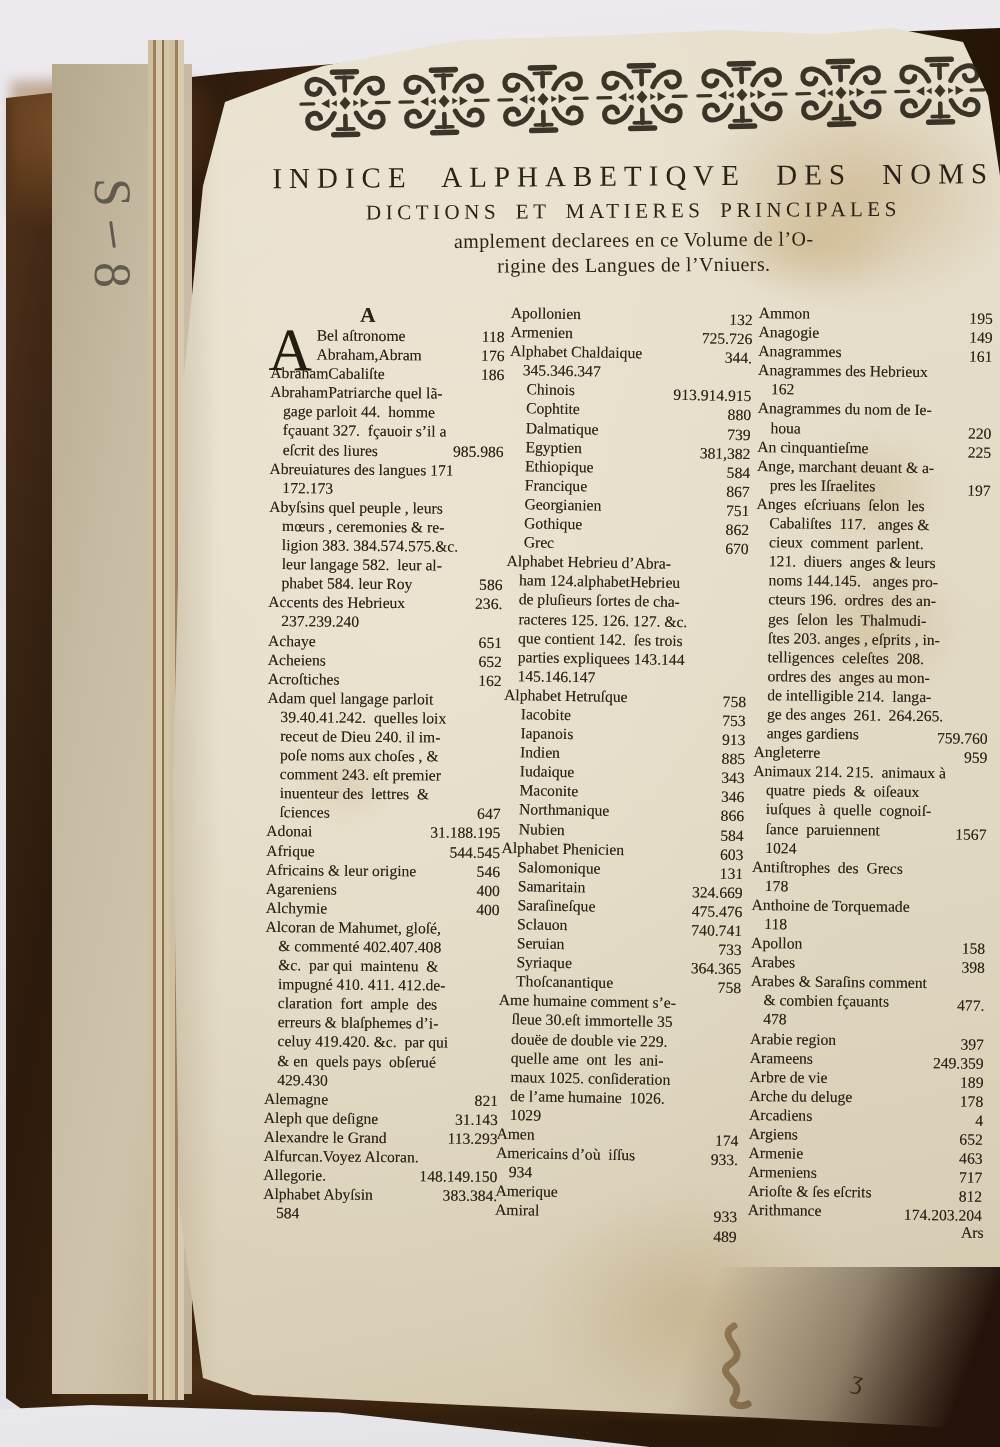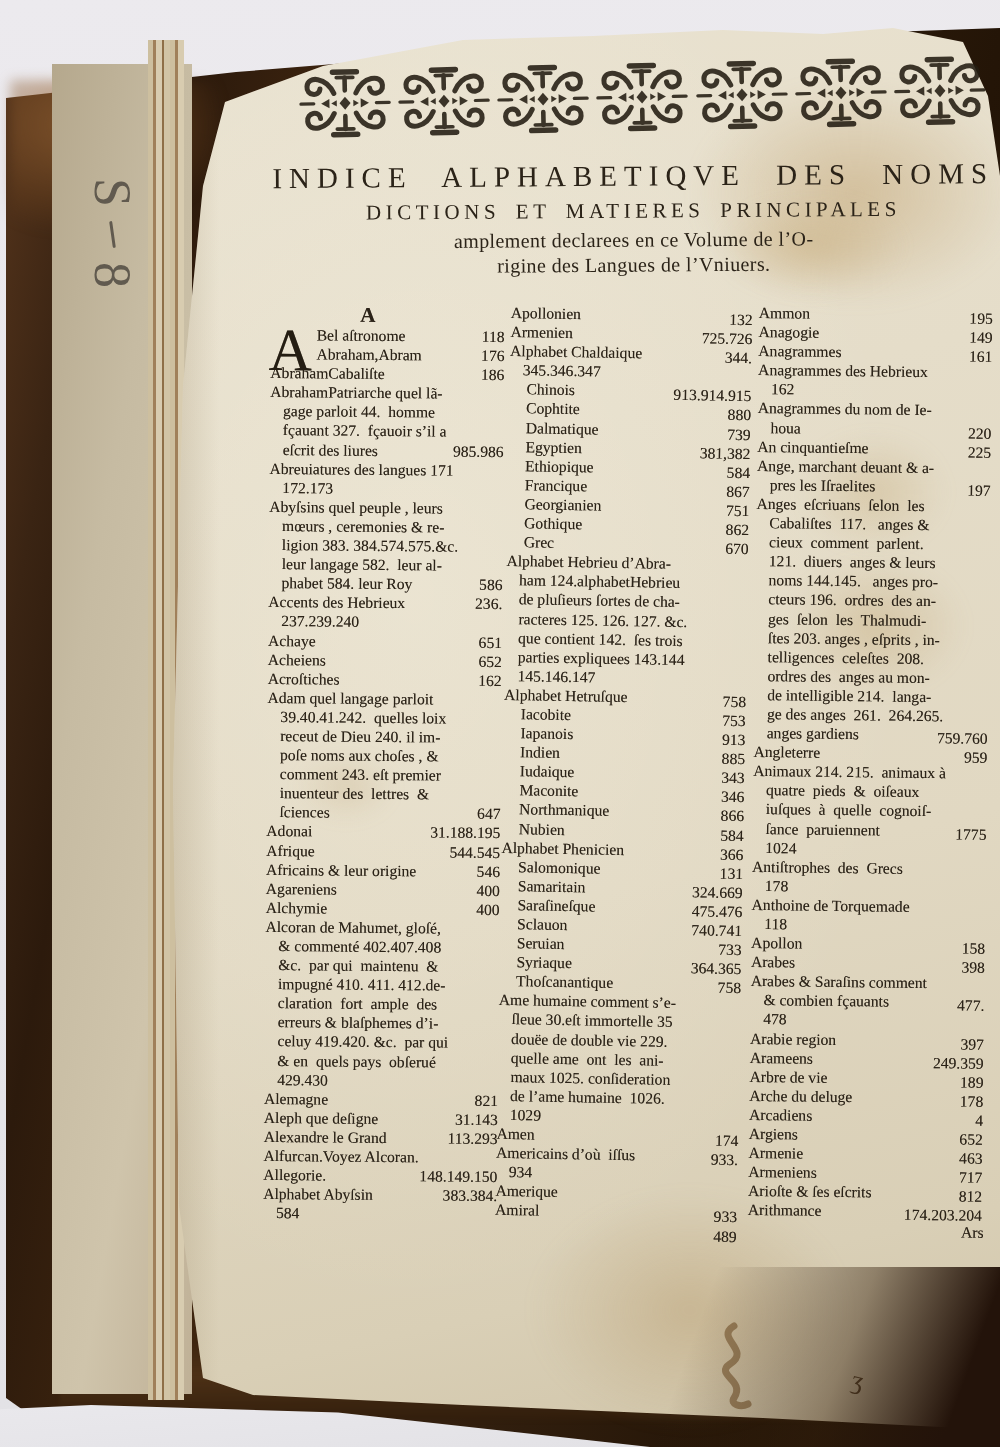--- a/index.html
+++ b/index.html
@@ -429,21 +429,21 @@
           <div class="line i2">
             <span class="t">Northmanique</span>
             <span class="n">866</span>
           </div>
           <div class="line i2">
             <span class="t">Nubien</span>
             <span class="n">584</span>
           </div>
           <div class="line">
             <span class="t">Alphabet Phenicien</span>
-            <span class="n">366</span>
+            <span class="n">603</span>
           </div>
           <div class="line i2">
             <span class="t">Salomonique</span>
             <span class="n">131</span>
           </div>
           <div class="line i2">
             <span class="t">Samaritain</span>
             <span class="n">324.669</span>
           </div>
           <div class="line i2">
@@ -595,21 +595,21 @@
             <span class="t">Animaux 214. 215.  animaux à</span>
           </div>
           <div class="line i1">
             <span class="t">quatre  pieds  &amp;  oiſeaux</span>
           </div>
           <div class="line i1">
             <span class="t">iuſques  à  quelle  cognoiſ-</span>
           </div>
           <div class="line i1">
             <span class="t">ſance  paruiennent</span>
-            <span class="n">1775</span>
+            <span class="n">1567</span>
           </div>
           <div class="line i1">
             <span class="t">1024</span>
           </div>
           <div class="line">
             <span class="t">Antiſtrophes  des  Grecs</span>
           </div>
           <div class="line i1">
             <span class="t">178</span>
           </div>

